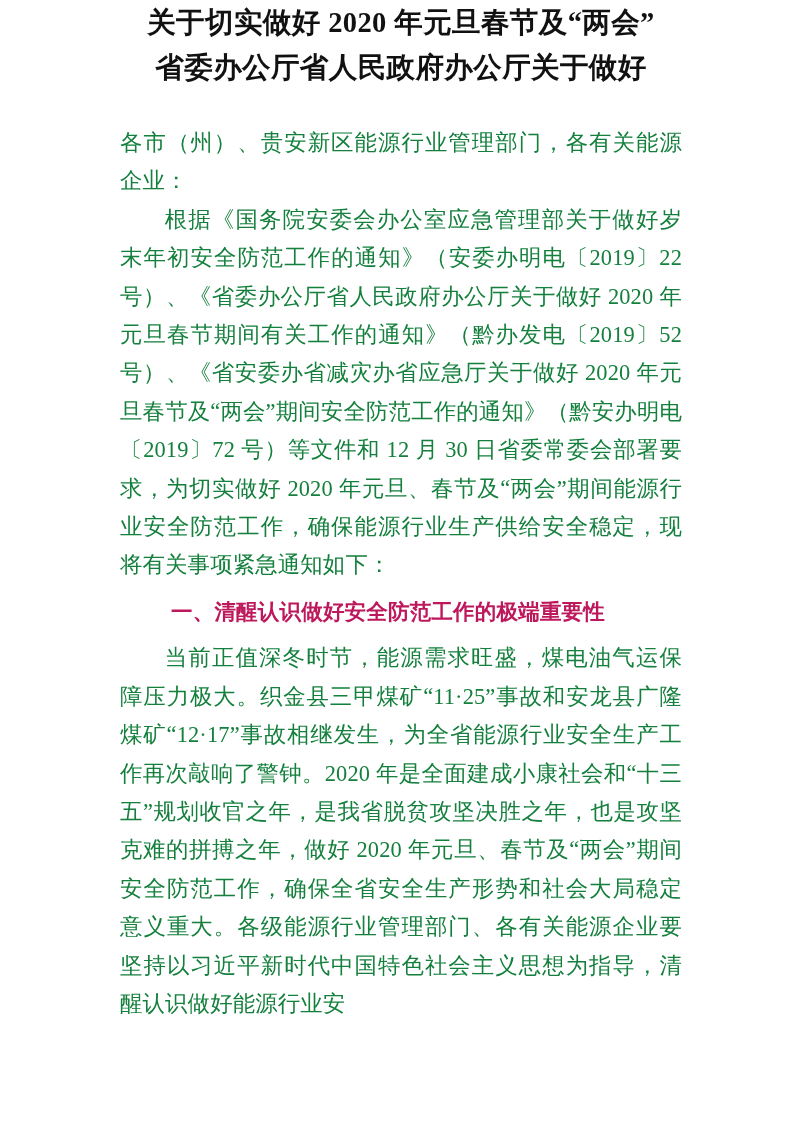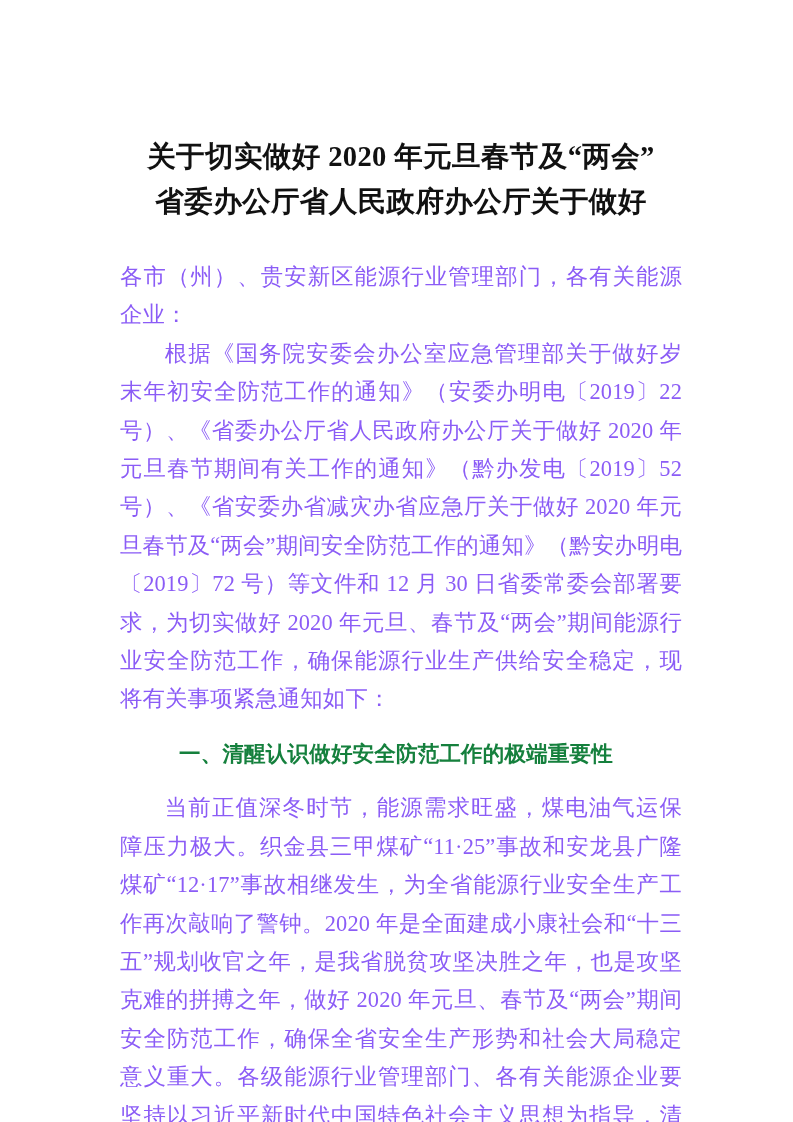--- a/index.html
+++ b/index.html
@@ -28,21 +28,20 @@
   .content {
     position: absolute;
     left: 120px;
     top: 0;
     width: 562px;
   }
 
   
   .doc-title {
     margin: 0;
-    padding-top: 134px;
     font-family: "Liberation Serif", "DejaVu Serif", serif;
     font-weight: bold;
     font-size: 28.5px;
     line-height: 45px;
     text-align: center;
     letter-spacing: 0.4px;
     color: #111111;
   }
 
   .title-line {
@@ -56,39 +55,39 @@
   }
 
   p.para {
     margin: 0;
     font-family: "Liberation Serif", "DejaVu Serif", serif;
     font-size: 22.4px;
     line-height: 38.4px;
     text-align: justify;
     text-align-last: left;
     text-justify: inter-character;
-    color: #8b5cf6;
+    color: #15803d;
     letter-spacing: 0.15px;
     word-break: break-all;
   }
 
   p.para.indent {
     text-indent: 2em;
   }
 
   
   h2.section-heading {
-    margin: 16px;
+    margin: 8px;
     font-family: "DejaVu Sans", "Liberation Sans", sans-serif;
     font-weight: bold;
     font-size: 21.5px;
     line-height: 38.4px;
     text-indent: 2em;
     letter-spacing: 0.2px;
-    color: #15803d;
+    color: #be185d;
   }
 </style>
 </head>
 <body>
 
 <div class="page">
   <div class="content">
 
     <h1 class="doc-title">
       <span class="title-line">关于切实做好 2020 年元旦春节及“两会”</span>

